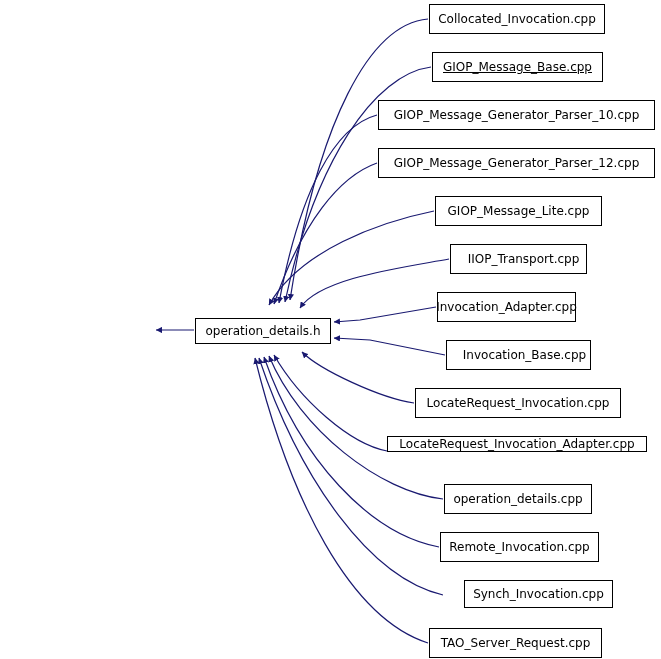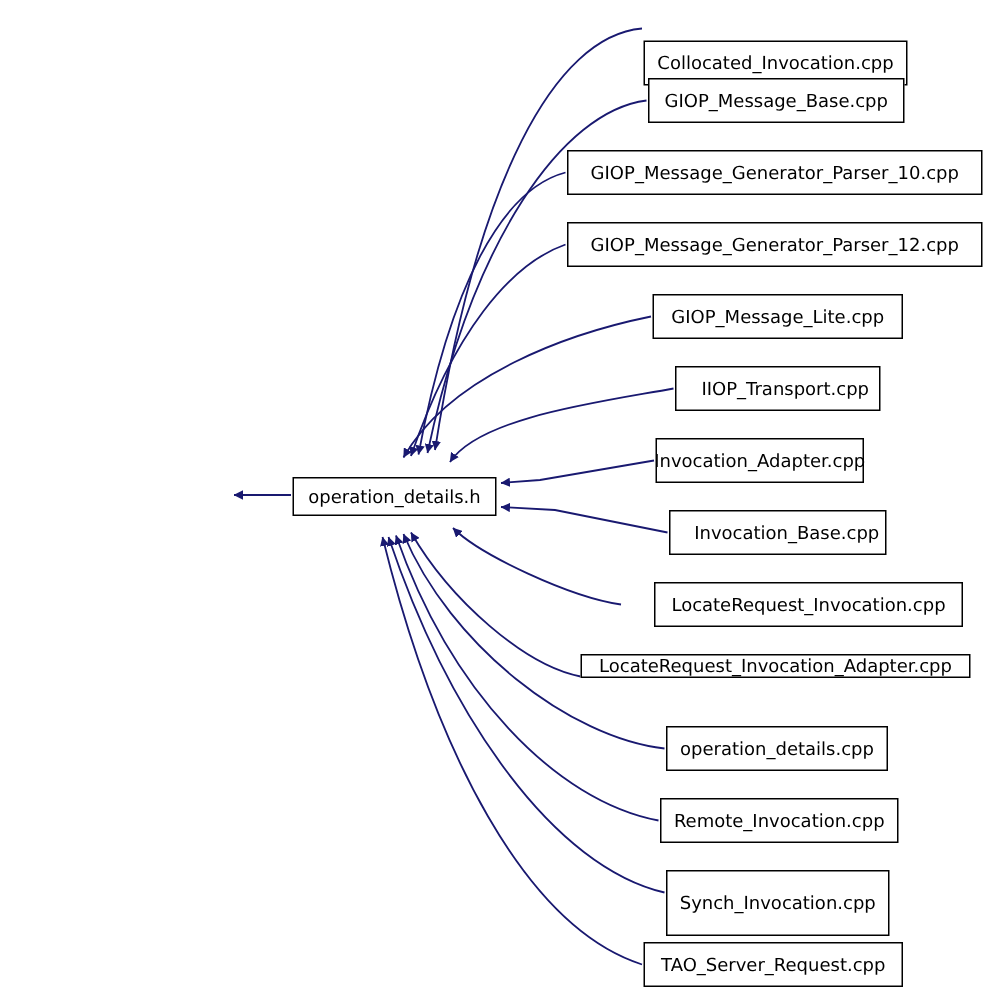--- a/index.html
+++ b/index.html
@@ -80,25 +80,25 @@
       <path d="M 443,595 C 370,578 300,480 259,358"></path>
       <path d="M 428,643 C 350,618 290,500 255,358"></path>
     </g>
   </svg>
 
 
   <div class="node" id="node-hub" style="left:195px; top:318px; width:136px; height:26px;">
     <span class="node-label">operation_details.h</span>
   </div>
 
-  <div class="node" style="left:429px; top:4px; width:176px; height:30px;margin-top:23px;">
+  <div class="node" style="left:429px; top:4px; width:176px; height:30px;">
     <span class="node-label">Collocated_Invocation.cpp</span>
   </div>
 
-  <div class="node" style="left:432px; top:52px; width:171px; height:30px;">
+  <div class="node" style="left:432px; top:52px; width:171px; height:30px;text-decoration:underline;">
     <span class="node-label">GIOP_Message_Base.cpp</span>
   </div>
 
   <div class="node" style="left:378px; top:100px; width:277px; height:30px;">
     <span class="node-label">GIOP_Message_Generator_Parser_10.cpp</span>
   </div>
 
   <div class="node" style="left:378px; top:148px; width:277px; height:30px;">
     <span class="node-label">GIOP_Message_Generator_Parser_12.cpp</span>
   </div>
@@ -112,37 +112,37 @@
   </div>
 
   <div class="node" style="left:437px; top:292px; width:139px; height:30px;">
     <span class="node-label">Invocation_Adapter.cpp</span>
   </div>
 
   <div class="node" style="left:446px; top:340px; width:145px; height:30px;padding-left:12px;">
     <span class="node-label">Invocation_Base.cpp</span>
   </div>
 
-  <div class="node" style="left:436px; top:388px; width:206px; height:30px;text-align:right;">
+  <div class="node" style="left:415px; top:388px; width:206px; height:30px;text-align:right;">
     <span class="node-label">LocateRequest_Invocation.cpp</span>
   </div>
 
   <div class="node" style="left:387px; top:436px; width:260px; height:16px;">
     <span class="node-label">LocateRequest_Invocation_Adapter.cpp</span>
   </div>
 
   <div class="node" style="left:444px; top:484px; width:148px; height:30px;">
     <span class="node-label">operation_details.cpp</span>
   </div>
 
   <div class="node" style="left:440px; top:532px; width:159px; height:30px;">
     <span class="node-label">Remote_Invocation.cpp</span>
   </div>
 
-  <div class="node" style="left:444px; top:580px; width:149px; height:44px;">
+  <div class="node" style="left:464px; top:580px; width:149px; height:28px;">
     <span class="node-label">Synch_Invocation.cpp</span>
   </div>
 
   <div class="node" style="left:429px; top:628px; width:173px; height:30px;">
     <span class="node-label">TAO_Server_Request.cpp</span>
   </div>
 
 </div>
 
 </body></html>

